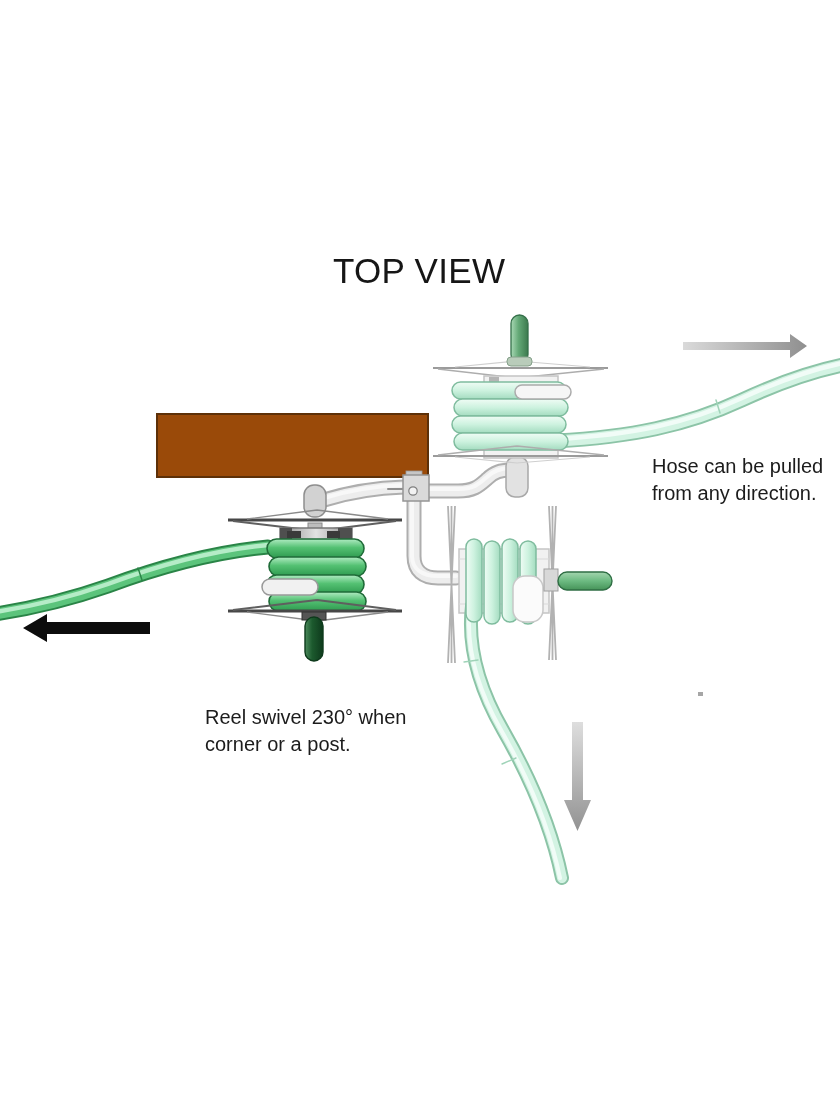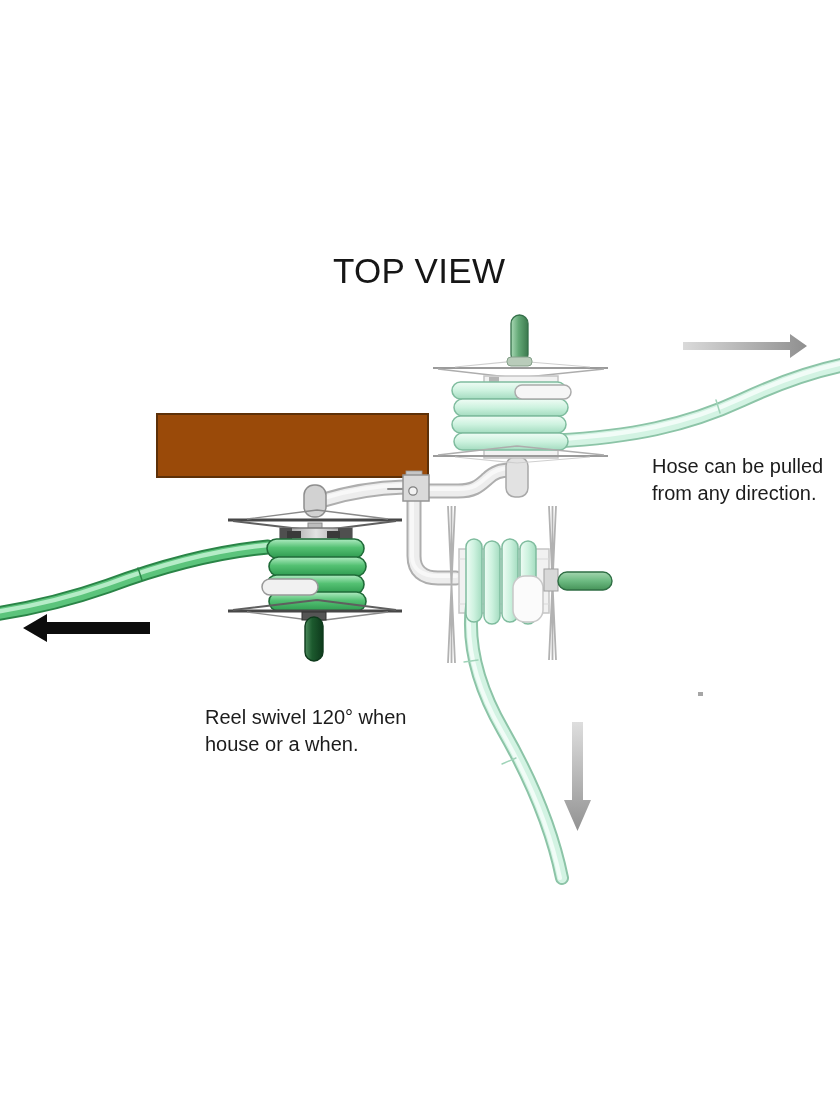--- a/index.html
+++ b/index.html
@@ -202,17 +202,17 @@
 </svg>
 
 <div class="txt" id="diagram-title">TOP VIEW</div>
 
 <div class="txt ann" id="ann-pull">
   <div>Hose can be pulled</div>
   <div>from any direction.</div>
 </div>
 
 <div class="txt ann" id="ann-swivel">
-  <div>Reel swivel 120° when</div>
-  <div>house or a when.</div>
+  <div>Reel swivel 230° when</div>
+  <div>corner or a post.</div>
 </div>
 
 </div>
 
 </body></html>

